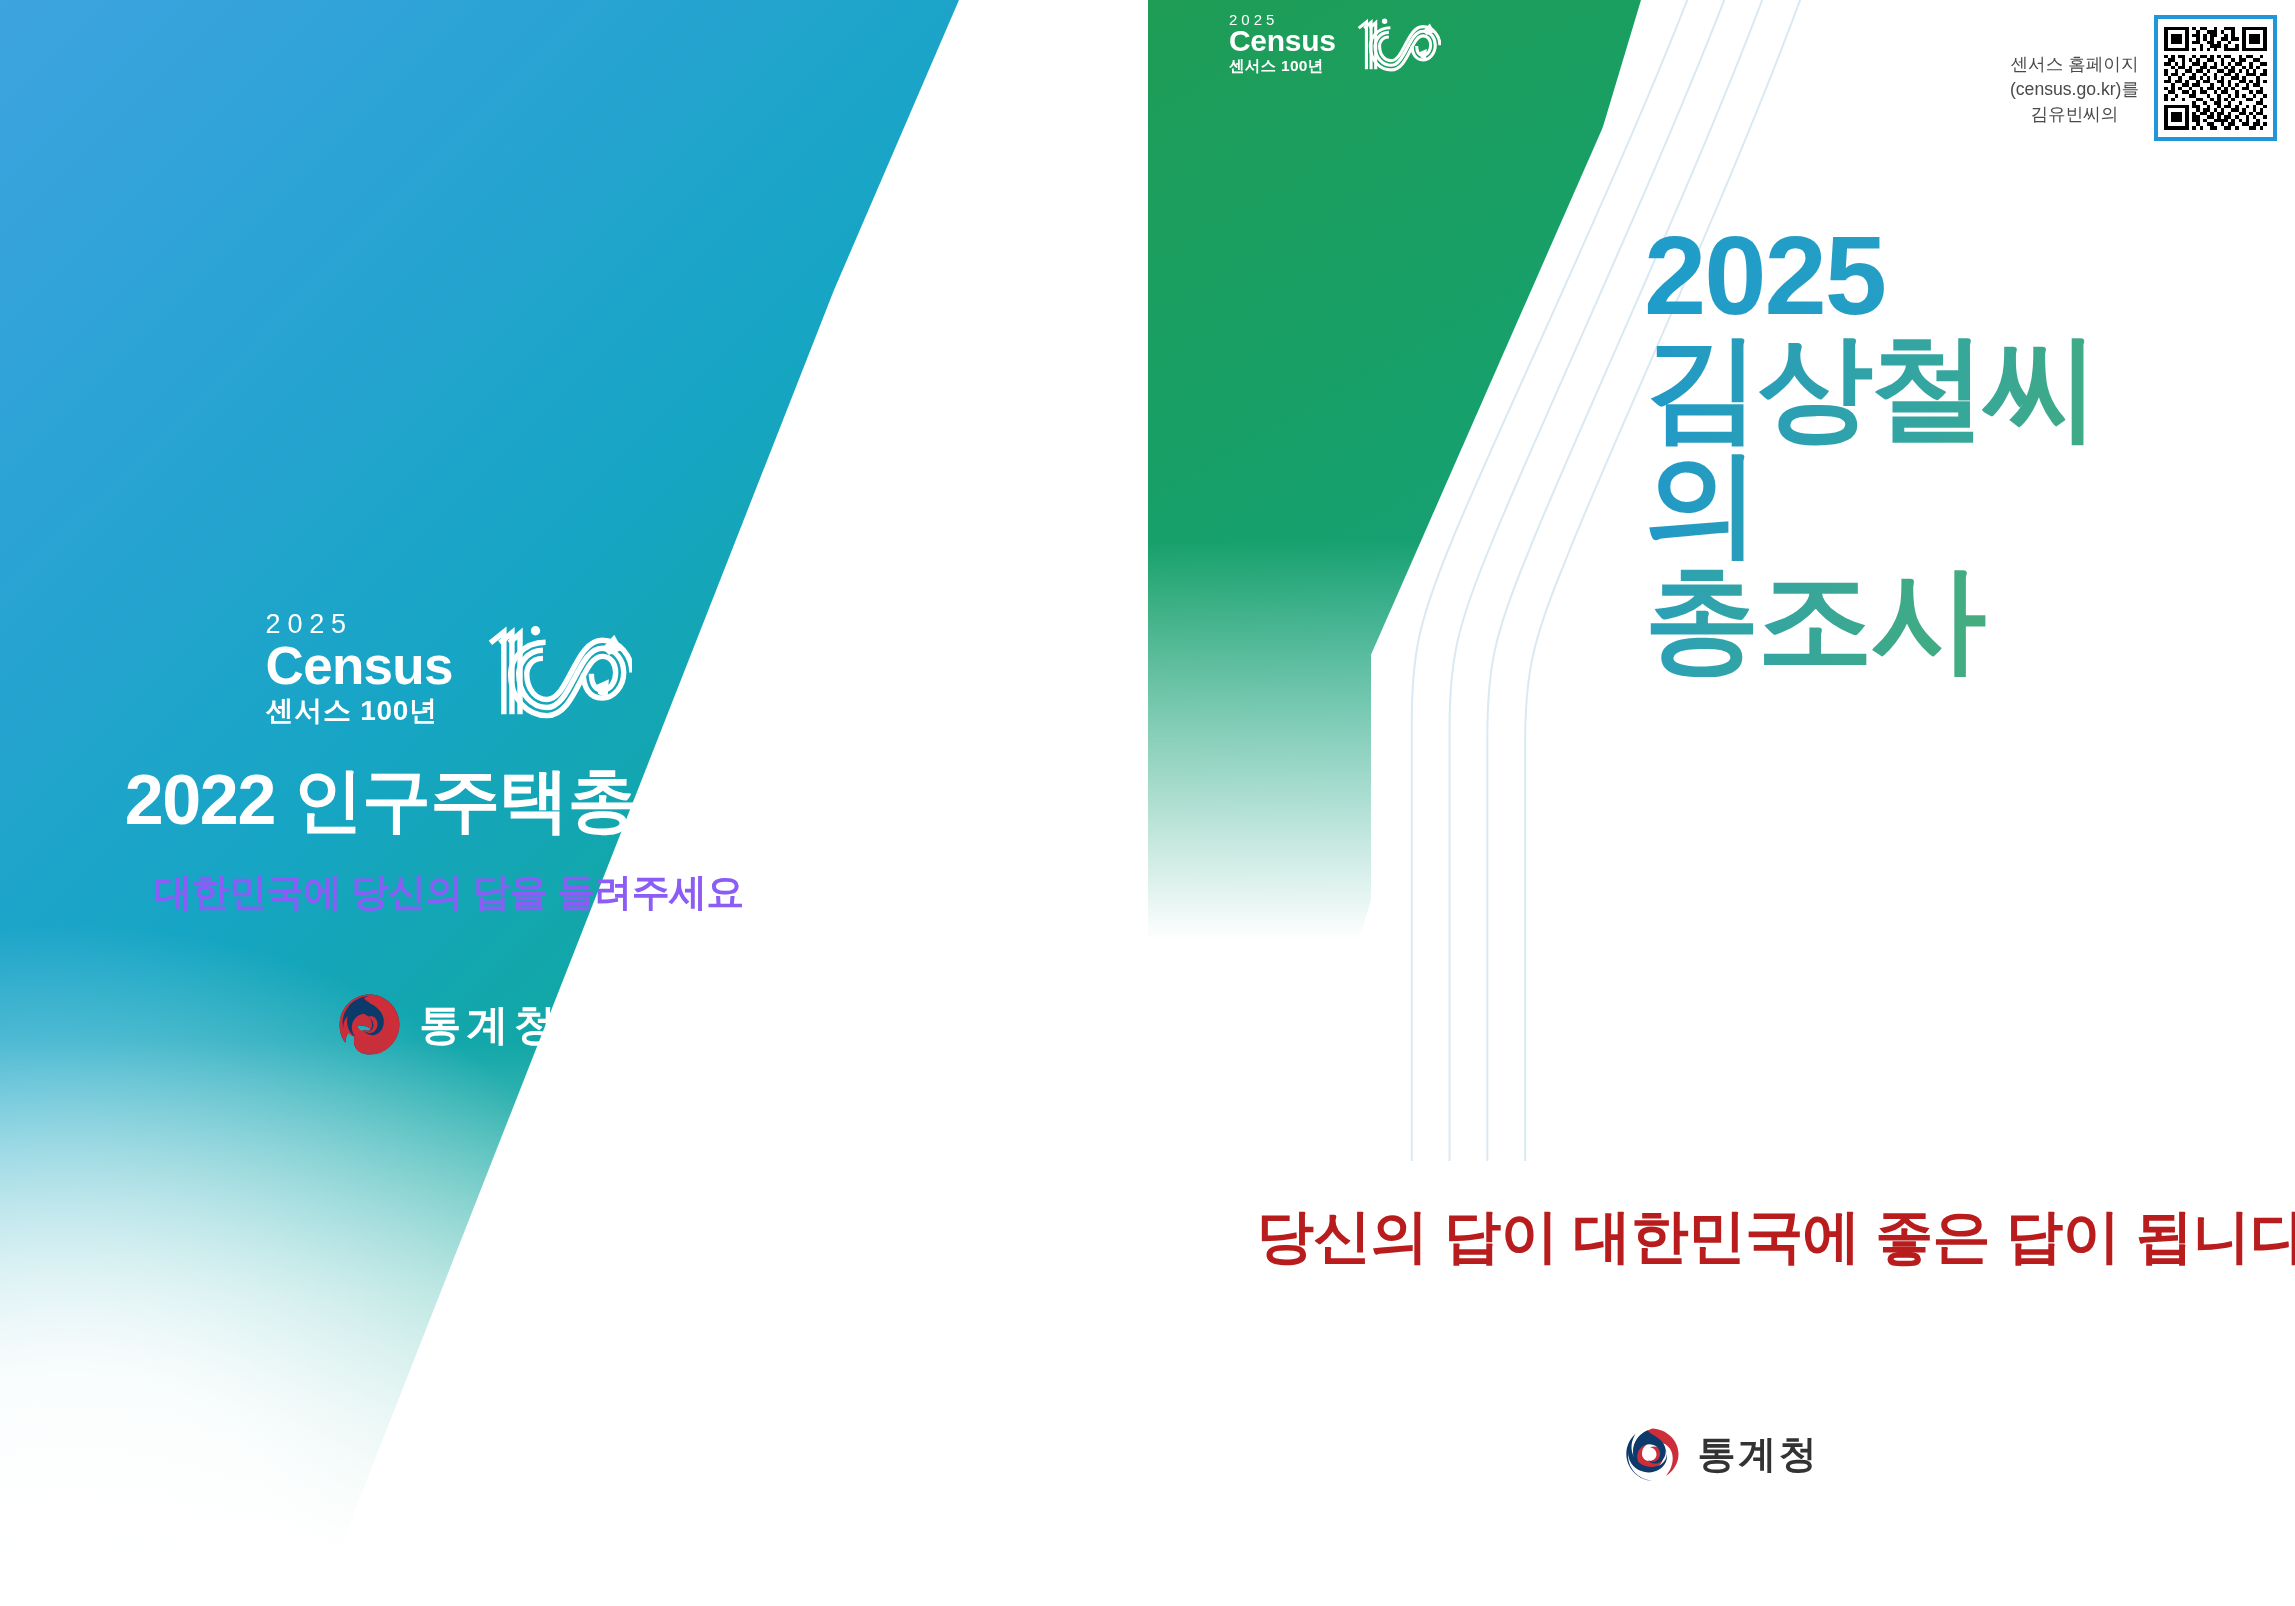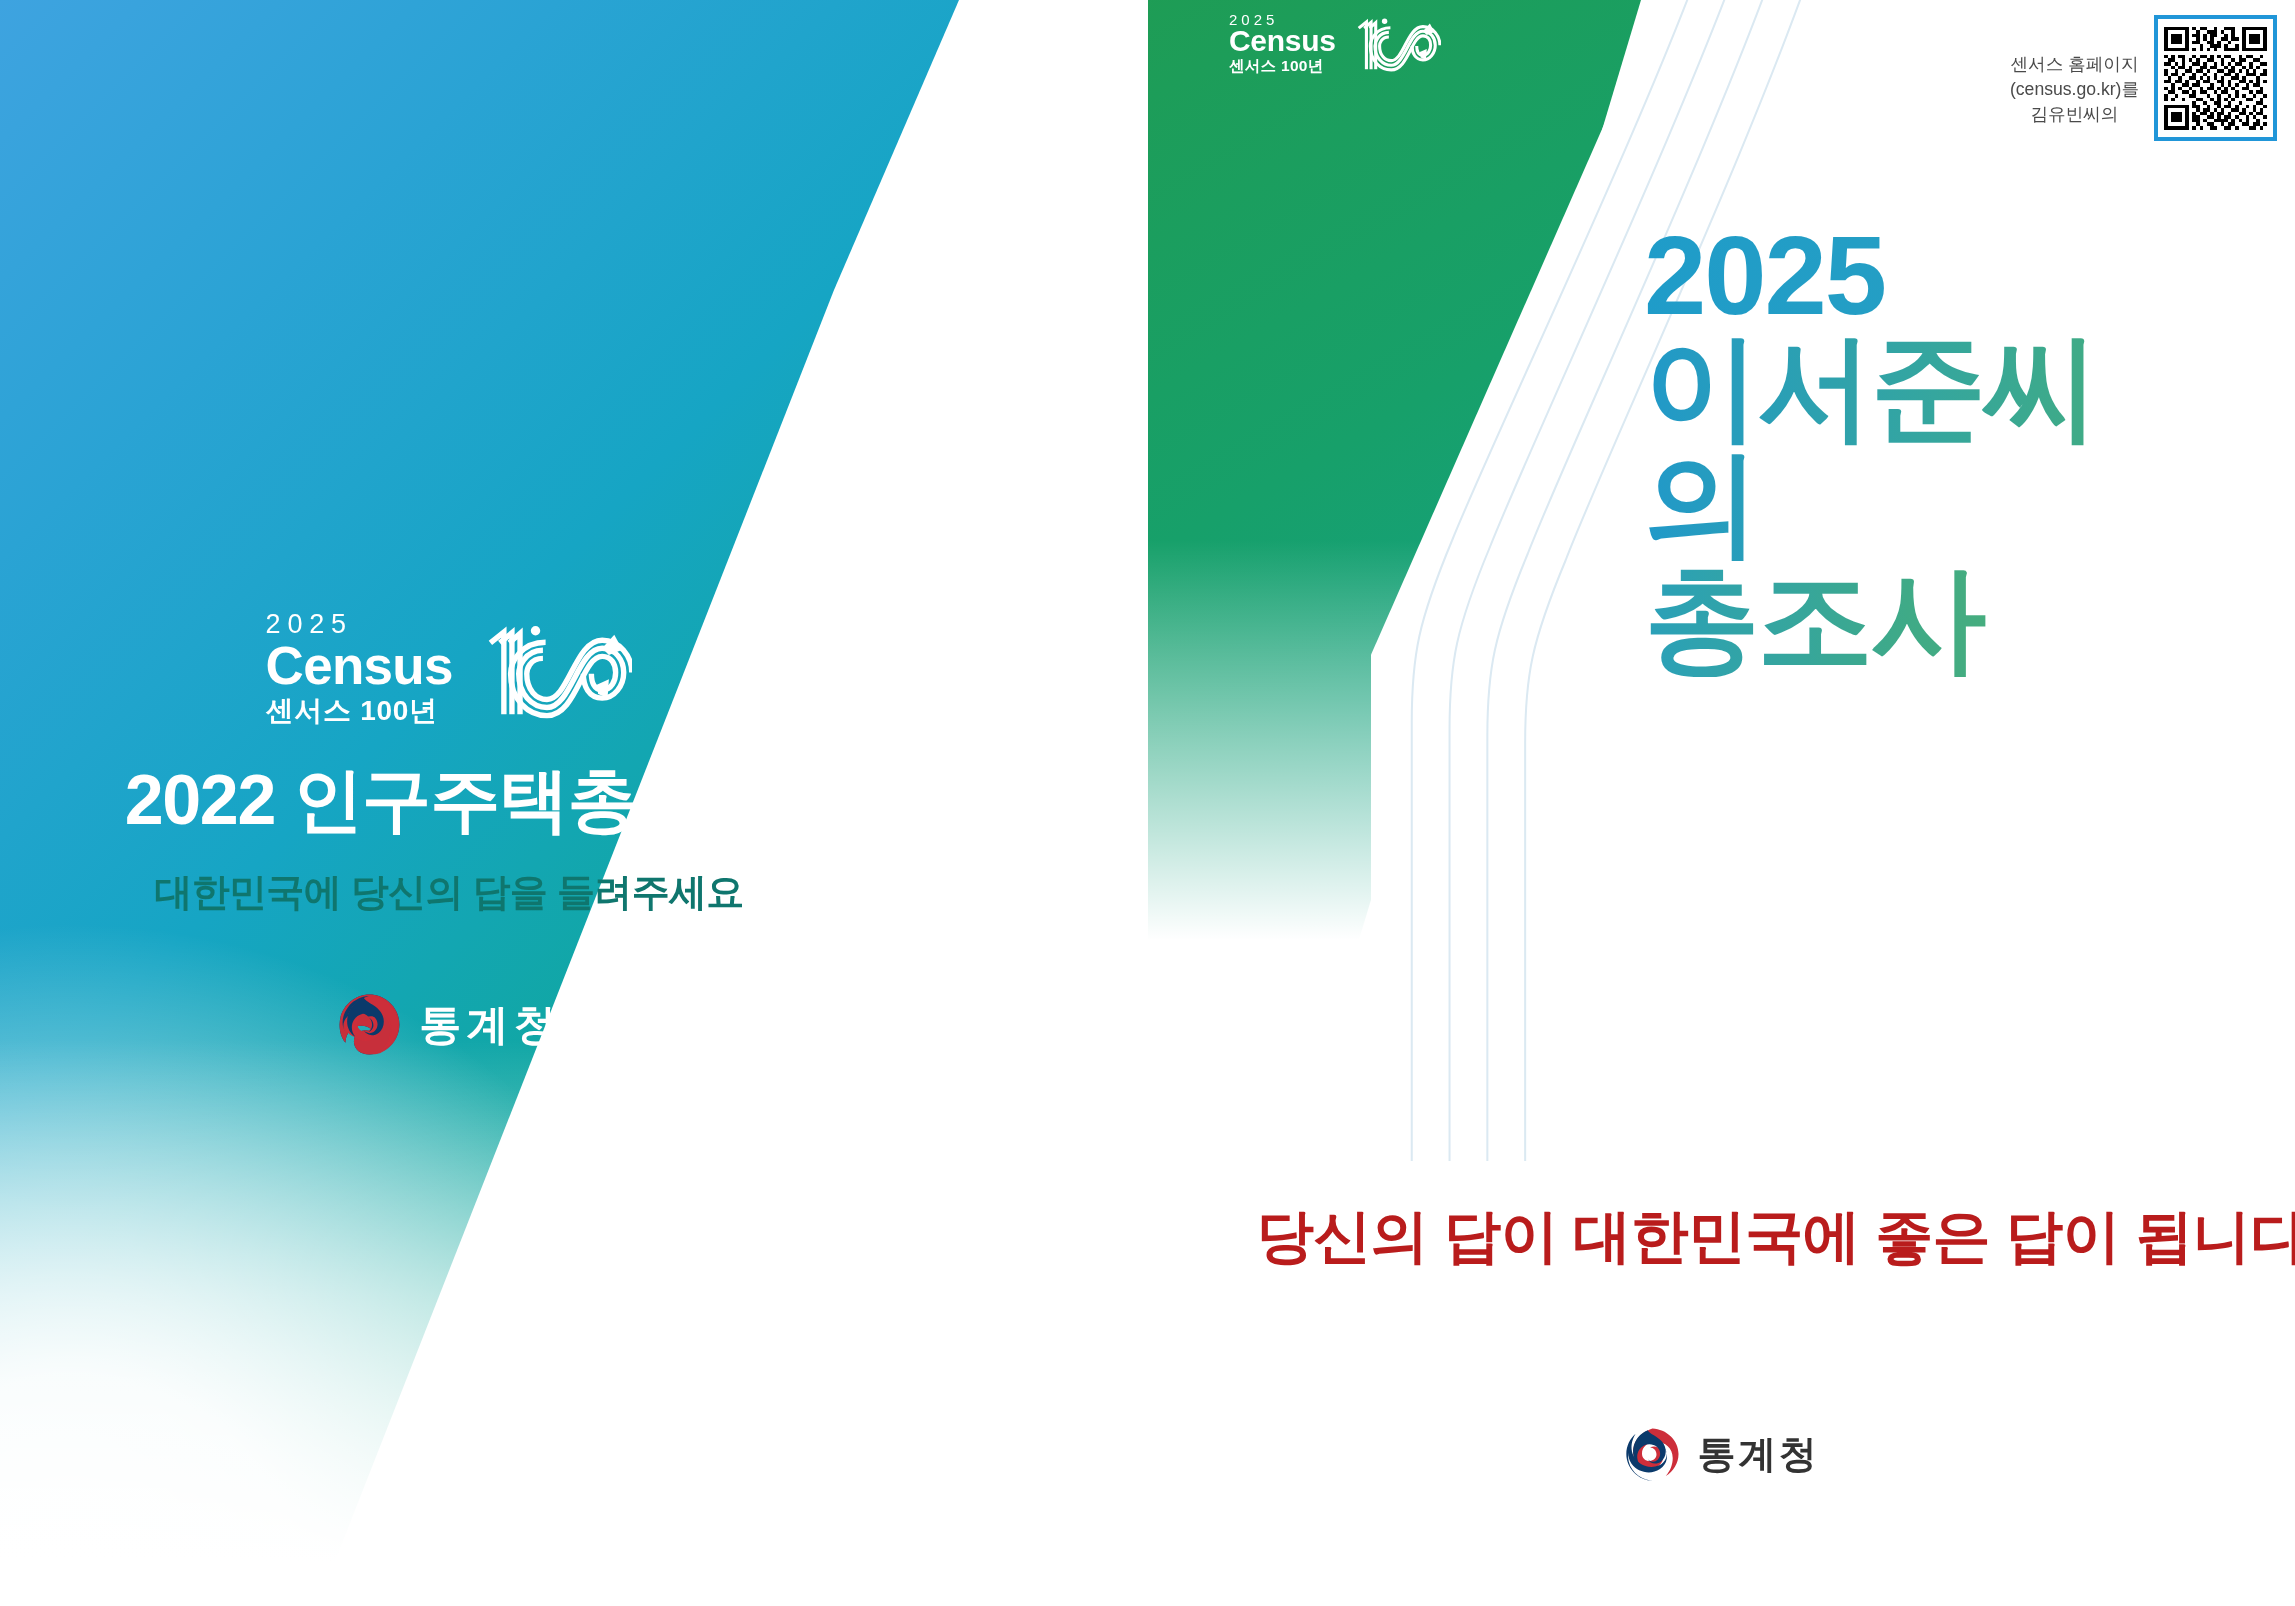--- a/index.html
+++ b/index.html
@@ -31,21 +31,21 @@
 
   
   .census-lockup{ display:inline-flex; align-items:center; gap:17.6px; justify-content:center; }
   .cl-left{ text-align:left; color:#fff; }
   .cl-2025{ font-size:27px; letter-spacing:6.8px; font-weight:400; line-height:1; margin-bottom:2.7px; }
   .cl-census{ font-size:53px; font-weight:700; line-height:0.95; letter-spacing:-0.7px; }
   .cl-kr{ font-size:28px; font-weight:700; letter-spacing:0.7px; margin-top:1.4px; }
   .cl-100{ width:162px; height:101px; }
 
   .left-title{ color:#fff; font-size:70px; font-weight:800; letter-spacing:-1.4px; margin-top:24px; white-space:nowrap; }
-  .left-sub{ color:#0f766e; font-size:38px; font-weight:700; letter-spacing:-0.7px; margin-top:19px; }
+  .left-sub{ color:#8b5cf6; font-size:38px; font-weight:700; letter-spacing:-0.7px; margin-top:19px; }
 
   .gov-logo-left{ margin-top:74px; display:inline-flex; align-items:center; gap:17.6px; }
   .gov-logo-left .taegeuk{ width:65px; height:65px; }
   .gov-logo-left .gov-text{ color:#fff; font-size:42px; font-weight:700; letter-spacing:5.4px; }
 
   
   .right-panel{ position:absolute; left:1148px; top:0; width:1148px; height:1607px; overflow:hidden; background:#fff; }
 
   
   .green-wedge{
@@ -654,21 +654,21 @@
             <rect x="20" y="28" width="1" height="1"></rect>
               <rect x="24" y="28" width="2" height="1"></rect>
             <rect x="27" y="28" width="1" height="1"></rect>
           </g>
         </svg>
       </div>
     </div>
 
     <div class="front-title">
       <div class="ft-2025">2025</div>
-      <div class="ft-l1">이서준씨의</div>
+      <div class="ft-l1">김상철씨의</div>
       <div class="ft-l2">총조사</div>
     </div>
 
     <div class="slogan">당신의 답이 대한민국에 좋은 답이 됩니다</div>
 
     <div class="gov-logo-bottom">
       <svg class="taegeuk" viewBox="0 0 100 100">
         <path d="M49 6 C73 7 94 26 94 50 C94 66 85 80 72 88 C80 79 84 68 84 57 C84 40 71 29 55 29 C41 29 31 38 31 49 C31 57 37 62 44 62 C51 62 56 57 56 51 C56 44 51 39 45 39 C52 35 62 38 66 46 C71 57 65 70 53 74 C38 79 22 70 17 55 C12 38 22 18 40 10 C43 8 46 7 49 6 Z" fill="#cd2e3a"></path>
         <path d="M41 9 C28 14 18 26 16 40 C14 52 19 63 28 69 C22 61 21 51 26 43 C33 32 48 30 57 38 C64 44 64 54 58 60 C53 65 45 64 41 59 C45 67 56 69 64 63 C74 55 75 39 65 28 C57 19 45 16 41 9 Z" fill="#0b3a6b"></path>
         <path d="M50 96 C25 96 4 75 4 50 C4 36 10 24 20 15 C13 26 11 38 15 50 C22 68 42 77 60 70 C72 65 77 52 71 42 C66 33 55 30 47 35 C53 30 63 32 69 40 C78 51 75 67 62 76 C46 87 24 82 13 67 C9 61 7 54 7 48 C5 69 18 88 38 94 C42 95 46 96 50 96 Z" fill="#0b3a6b"></path>

